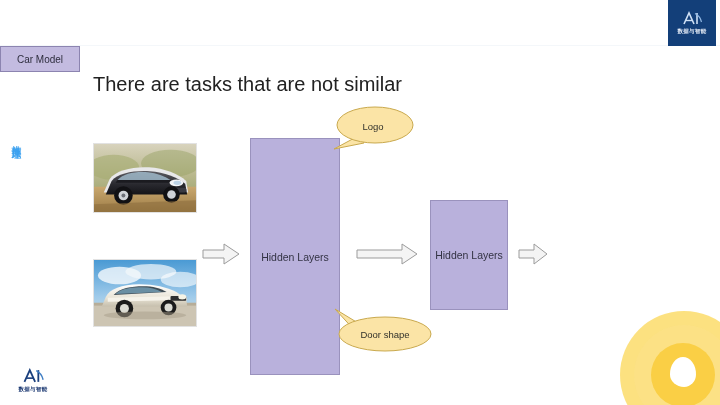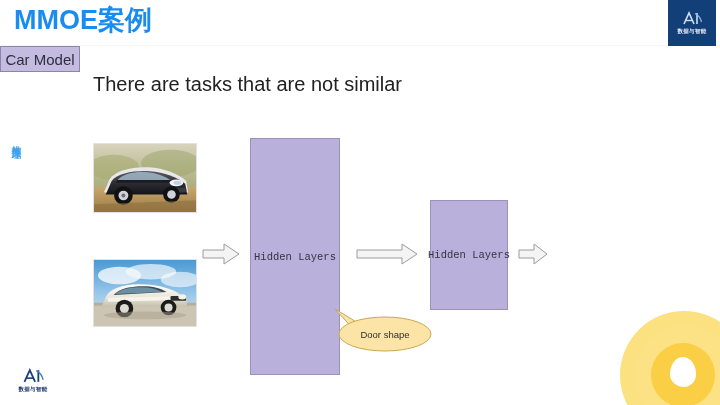--- a/index.html
+++ b/index.html
@@ -109,30 +109,30 @@
   .car-photo svg { display:block; width:100%; height:100%; }
 
   
   .layer-block {
     position:absolute;
     background:#b9b1dc;
     border:1px solid #9a92bd;
     display:flex; align-items:center; justify-content:center;
   }
   .layer-block .layer-label {
-    font-size:10.5px; color:#333344; white-space:nowrap;font-family:Liberation Mono, monospace;
+    font-size:10.5px; color:#333344; white-space:nowrap;
   }
   #hidden-layers-1 { left:250px; top:92px; width:90px; height:237px; }
   #hidden-layers-2 { left:430px; top:154px; width:78px; height:110px; }
   #car-model-box {
     left:551px; top:195px; width:80px; height:26px;
     background:#c3bbe0; border:1px solid #8c84b0;
     display:flex; align-items:center; justify-content:center;
   }
-  #car-model-box .layer-label { font-size:15px; color:#2e2e3e;text-align:right; }
+  #car-model-box .layer-label { font-size:10px; color:#2e2e3e;text-align:right; }
 
   
   .block-arrow { position:absolute; }
   .block-arrow svg { display:block; overflow:visible; }
   #arrow-input  { left:202px; top:196px; }
   #arrow-middle { left:356px; top:196px; }
   #arrow-output { left:518px; top:196px; }
 
   
   .callout { position:absolute; }
@@ -147,21 +147,20 @@
   #callout-tire  { left:334px; top:114px; width:100px; height:48px; }
   #callout-door  { left:333px; top:260px; width:104px; height:48px; }
   #callout-logo .callout-text  { margin-top:-3px; }
   #callout-tire .callout-text  { margin-top:-3px; }
   #callout-door .callout-text  { margin-top:4px; }
 </style>
 </head>
 <body>
 
 <div id="header">
-  <div id="slide-title">MMOE案例</div>
   <div id="header-underline"></div>
 
   <div class="logo-box" id="logo-top">
     <span class="logo-mark">
       <svg width="22" height="15" viewBox="0 0 22 15">
         <path d="M3 13 L8 2 L13 13" fill="none" stroke="#cfe0f5" stroke-width="1.6"></path>
         <path d="M5 9.5 L11 9.5" fill="none" stroke="#cfe0f5" stroke-width="1.4"></path>
         <path d="M16 2 L16 13" fill="none" stroke="#cfe0f5" stroke-width="1.6"></path>
         <path d="M14 2.5 C17 4, 19.5 6.5, 20.5 11" fill="none" stroke="#8fb6e2" stroke-width="1.2"></path>
       </svg>
@@ -288,20 +287,27 @@
   </div>
 
   <div class="layer-block" id="hidden-layers-2">
     <span class="layer-label">Hidden Layers</span>
   </div>
 
   <div id="car-model-box">
     <span class="layer-label">Car Model</span>
   </div>
 
+  <div class="callout" id="callout-logo">
+    <svg width="86" height="48" viewBox="0 0 86 48">
+      <path d="M4 44 L30 30 L34 38 Z" fill="#fbe4a6" stroke="#c9a94e" stroke-width="1"></path>
+      <ellipse cx="45" cy="20" rx="38" ry="18" fill="#fbe4a6" stroke="#c9a94e" stroke-width="1"></ellipse>
+    </svg>
+    <span class="callout-text">Logo</span>
+  </div>
 
 
   <div class="callout" id="callout-door">
     <svg width="104" height="48" viewBox="0 0 104 48">
       <path d="M2 3 L30 20 L24 27 Z" fill="#fbe4a6" stroke="#c9a94e" stroke-width="1"></path>
       <ellipse cx="52" cy="28" rx="46" ry="17" fill="#fbe4a6" stroke="#c9a94e" stroke-width="1"></ellipse>
     </svg>
     <span class="callout-text">Door shape</span>
   </div>
 

